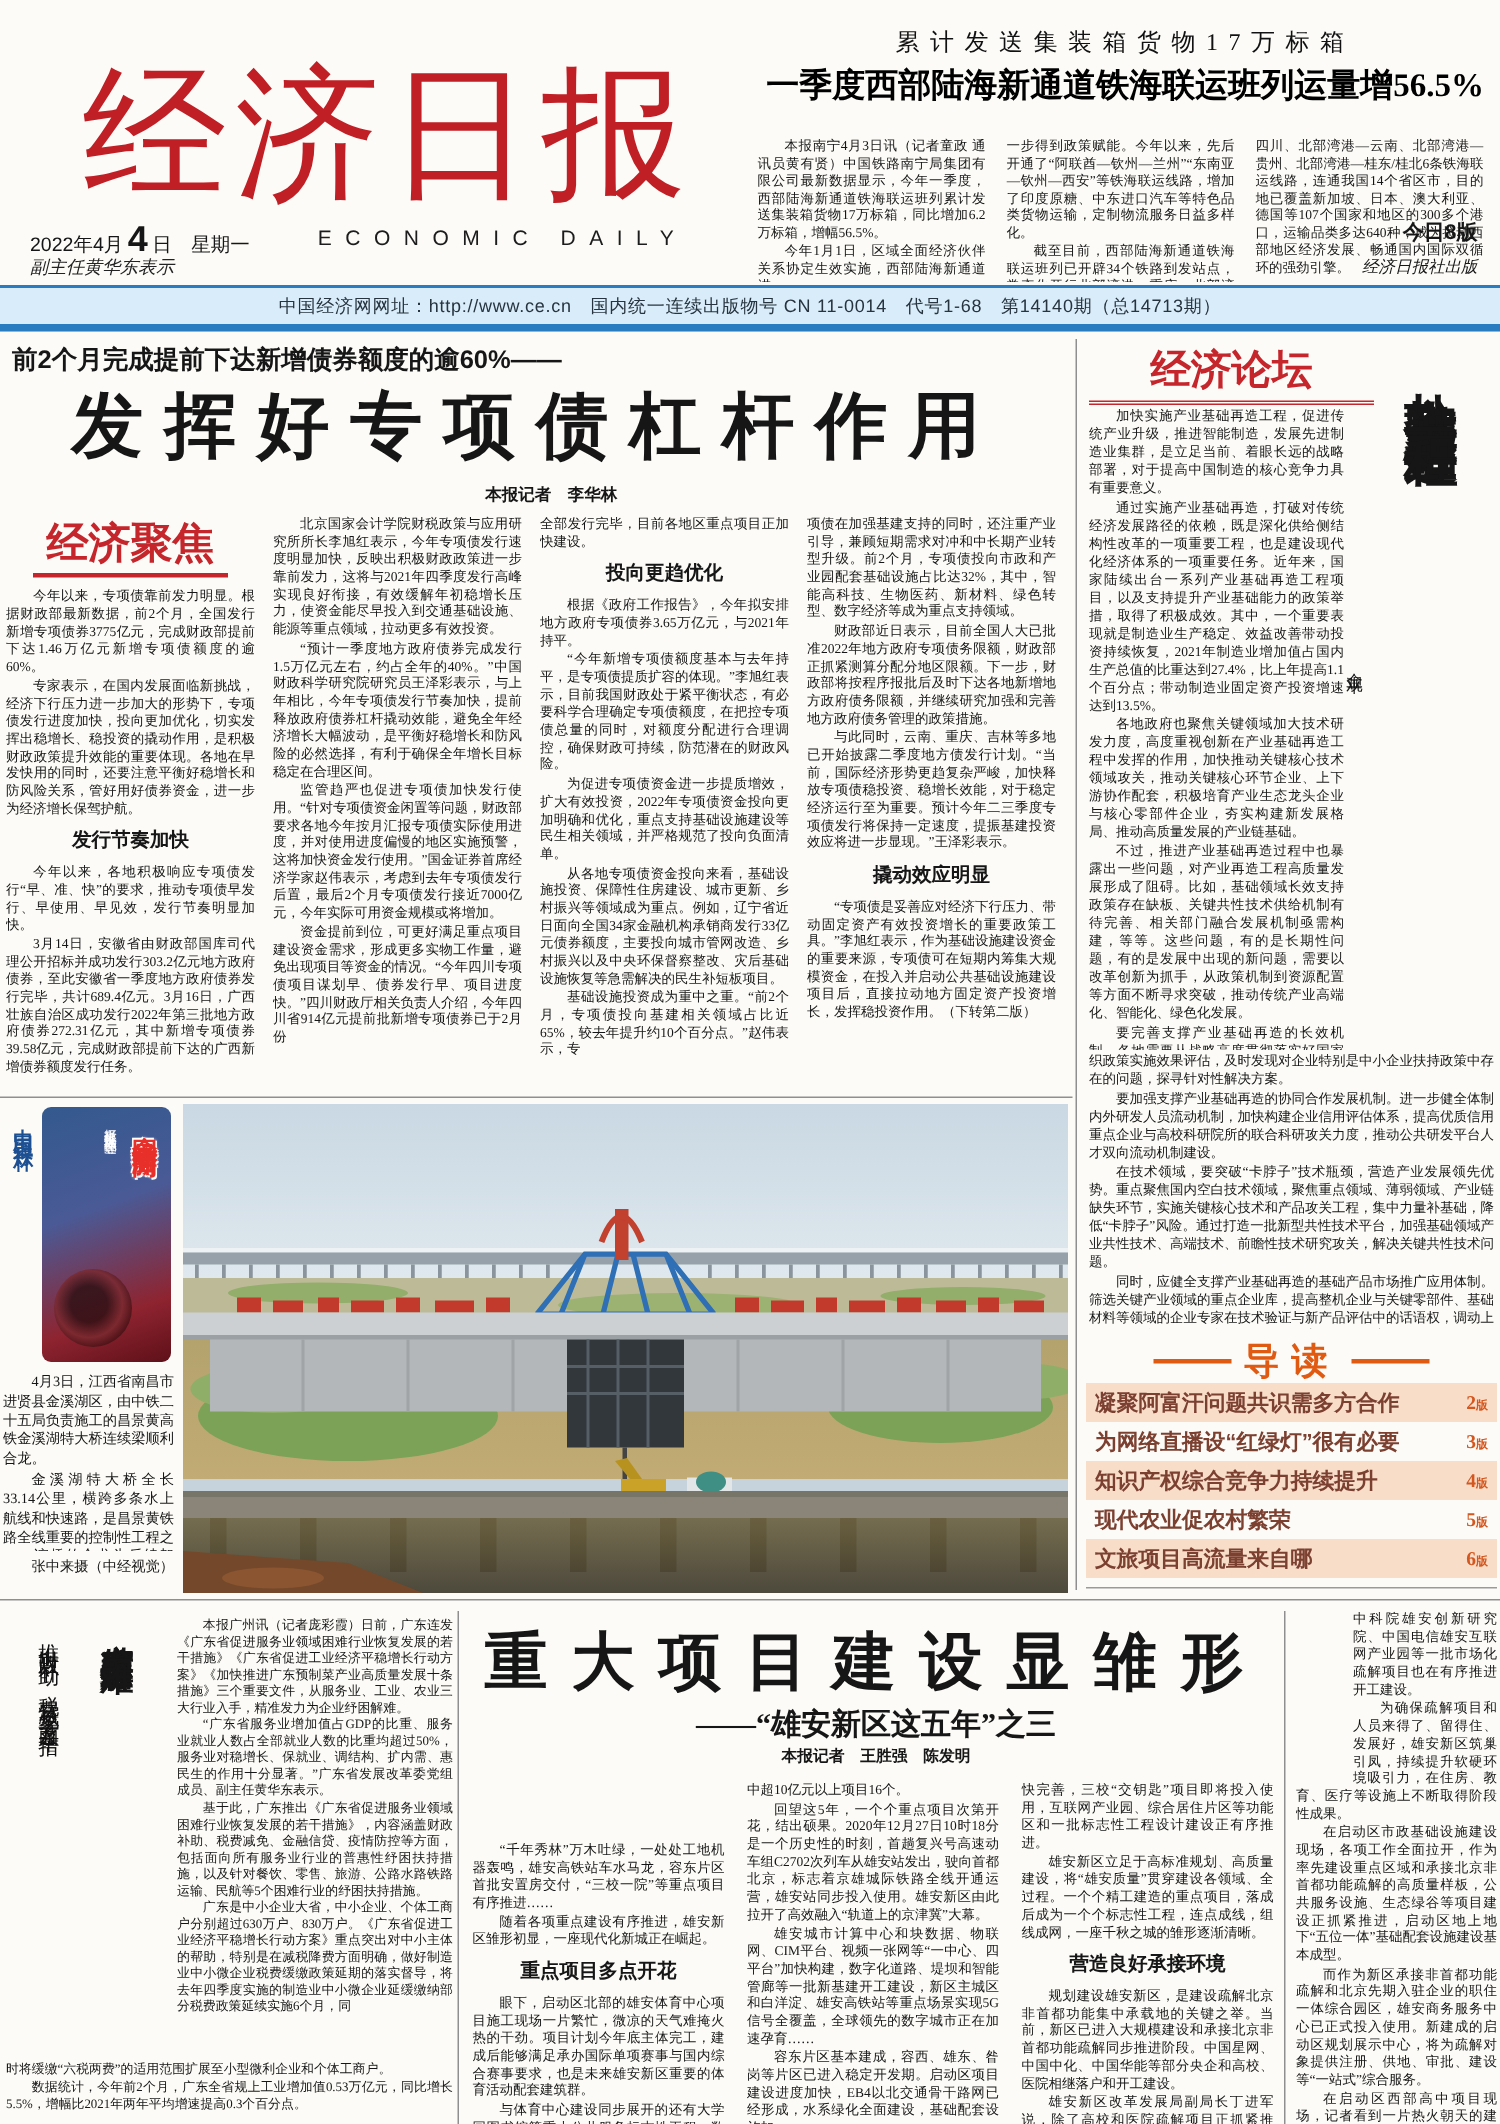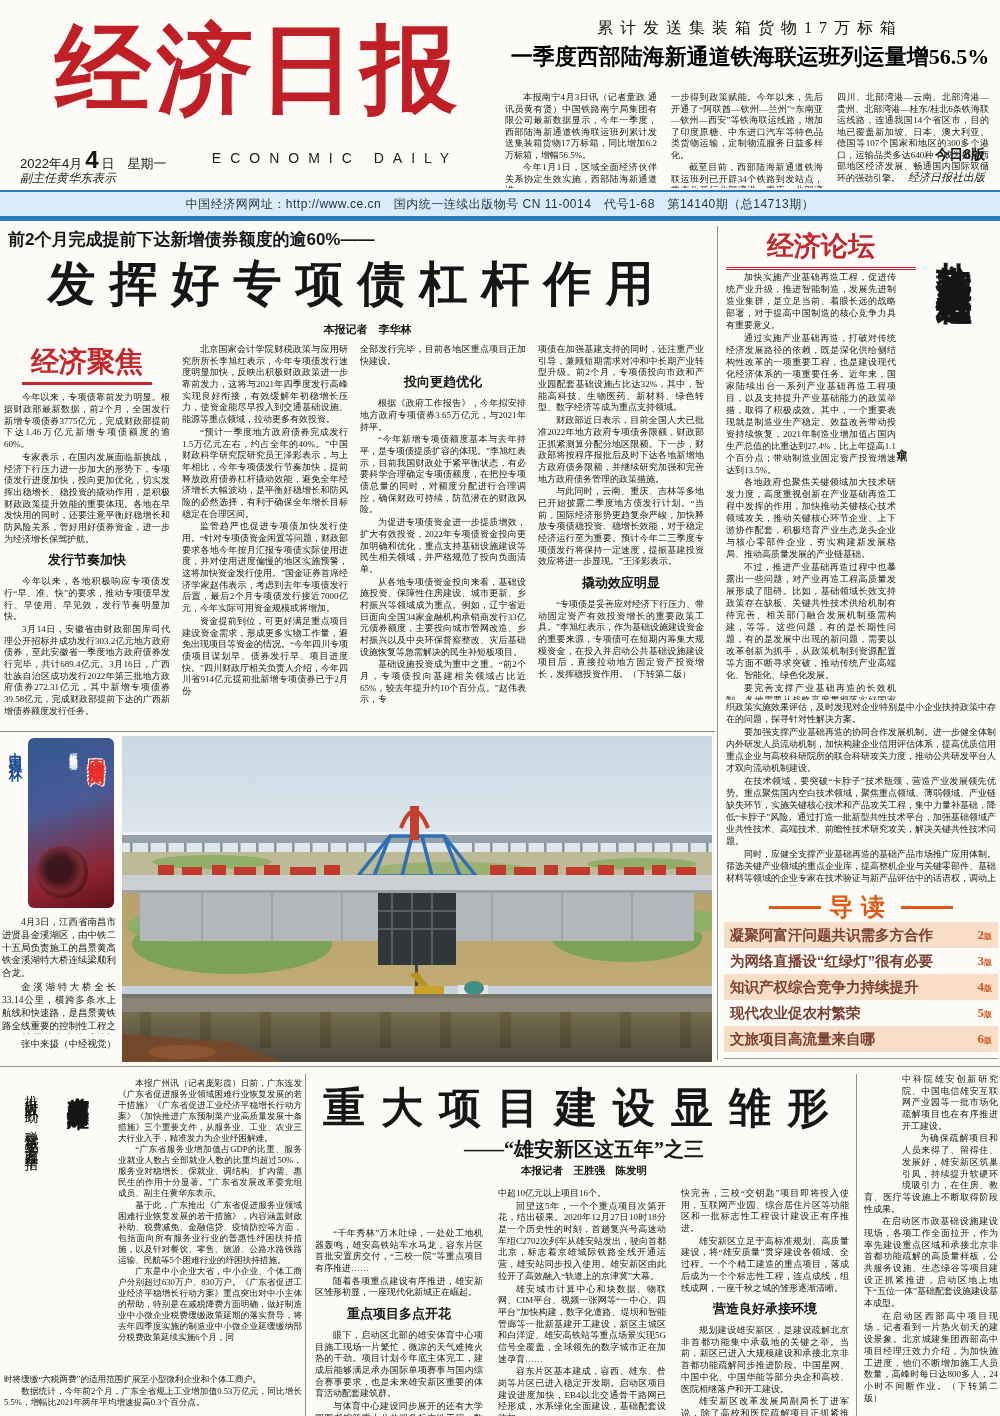--- a/index.html
+++ b/index.html
@@ -4,21 +4,21 @@
 <style>
   html,body{margin:0;padding:0;background:#e8e6e0;}
   #page{position:relative;width:1000px;height:1416px;margin:0 auto;background:#fcfbf7;overflow:hidden;
         font-family:"Liberation Serif",serif;color:#161616;}
   .abs{position:absolute;}
   .sans{font-family:"Liberation Sans",sans-serif;}
   .hideov{overflow:hidden;}
   .just{text-align:justify;}
 
   
-  .logo{left:55px;top:0;width:400px;height:140px;font-size:96px;line-height:140px;font-weight:700;
+  .logo{left:55px;top:20px;width:400px;height:140px;font-size:96px;line-height:140px;font-weight:400;
         color:#c01f25;letter-spacing:6px;font-family:"Liberation Serif",serif;white-space:nowrap;}
   .dateblock{left:20px;top:146px;width:230px;font-size:13px;}
   .dateblock .big{font-size:24px;font-weight:700;padding:0 3px;}
   .lunar{left:20px;top:170px;width:230px;font-size:12px;font-style:italic;color:#222;}
   .english{left:170px;top:150px;width:330px;text-align:center;font-size:14px;letter-spacing:9px;color:#1c1c1c;font-weight:500;}
   .edition{left:870px;top:146px;width:115px;text-align:right;font-size:14px;font-weight:700;}
   .publisher{left:840px;top:170px;width:145px;text-align:right;font-size:11px;font-style:italic;}
   .infoband{left:0;top:190px;width:1000px;height:24px;background:#d9ecf9;border-top:2px solid #2a7cc0;
             border-bottom:5px solid #2a7cc0;display:flex;align-items:center;justify-content:center;
             font-size:12px;color:#27343f;letter-spacing:.5px;}
@@ -387,17 +387,18 @@
       <div class="blk blk-h">营造良好承接环境</div>
       <div class="blk blk-p">规划建设雄安新区，是建设疏解北京非首都功能集中承载地的关键之举。当前，新区已进入大规模建设和承接北京非首都功能疏解同步推进阶段。中国星网、中国中化、中国华能等部分央企和高校、医院相继落户和开工建设。</div>
       <div class="blk blk-p">雄安新区改革发展局副局长丁进军说，除了高校和医院疏解项目正抓紧推进，</div>
     </div>
   <div class="abs xa-col4 just hideov">
     <div class="col4-spacer"></div>
     <div>
         <div class="blk blk-cont">中科院雄安创新研究院、中国电信雄安互联网产业园等一批市场化疏解项目也在有序推进开工建设。</div>
         <div class="blk blk-p">为确保疏解项目和人员来得了、留得住、发展好，雄安新区筑巢引凤，持续提升软硬环境吸引力，在住房、教育、医疗等设施上不断取得阶段性成果。</div>
         <div class="blk blk-p">在启动区市政基础设施建设现场，各项工作全面拉开，作为率先建设重点区域和承接北京非首都功能疏解的高质量样板，公共服务设施、生态绿谷等项目建设正抓紧推进，启动区地上地下“五位一体”基础配套设施建设基本成型。</div>
+        <div class="blk blk-p">而作为新区承接非首都功能疏解和北京先期入驻企业的职住一体综合园区，雄安商务服务中心已正式投入使用。新建成的启动区规划展示中心，将为疏解对象提供注册、供地、审批、建设等“一站式”综合服务。</div>
         <div class="blk blk-p">在启动区西部高中项目现场，记者看到一片热火朝天的建设景象。北京城建集团西部高中项目经理汪效力介绍，为加快施工进度，他们不断增加施工人员数量，高峰时每日达800多人，24小时不间断作业。（下转第二版）</div>
       </div>
   </div>
 
 </div>
 
 </body></html>

